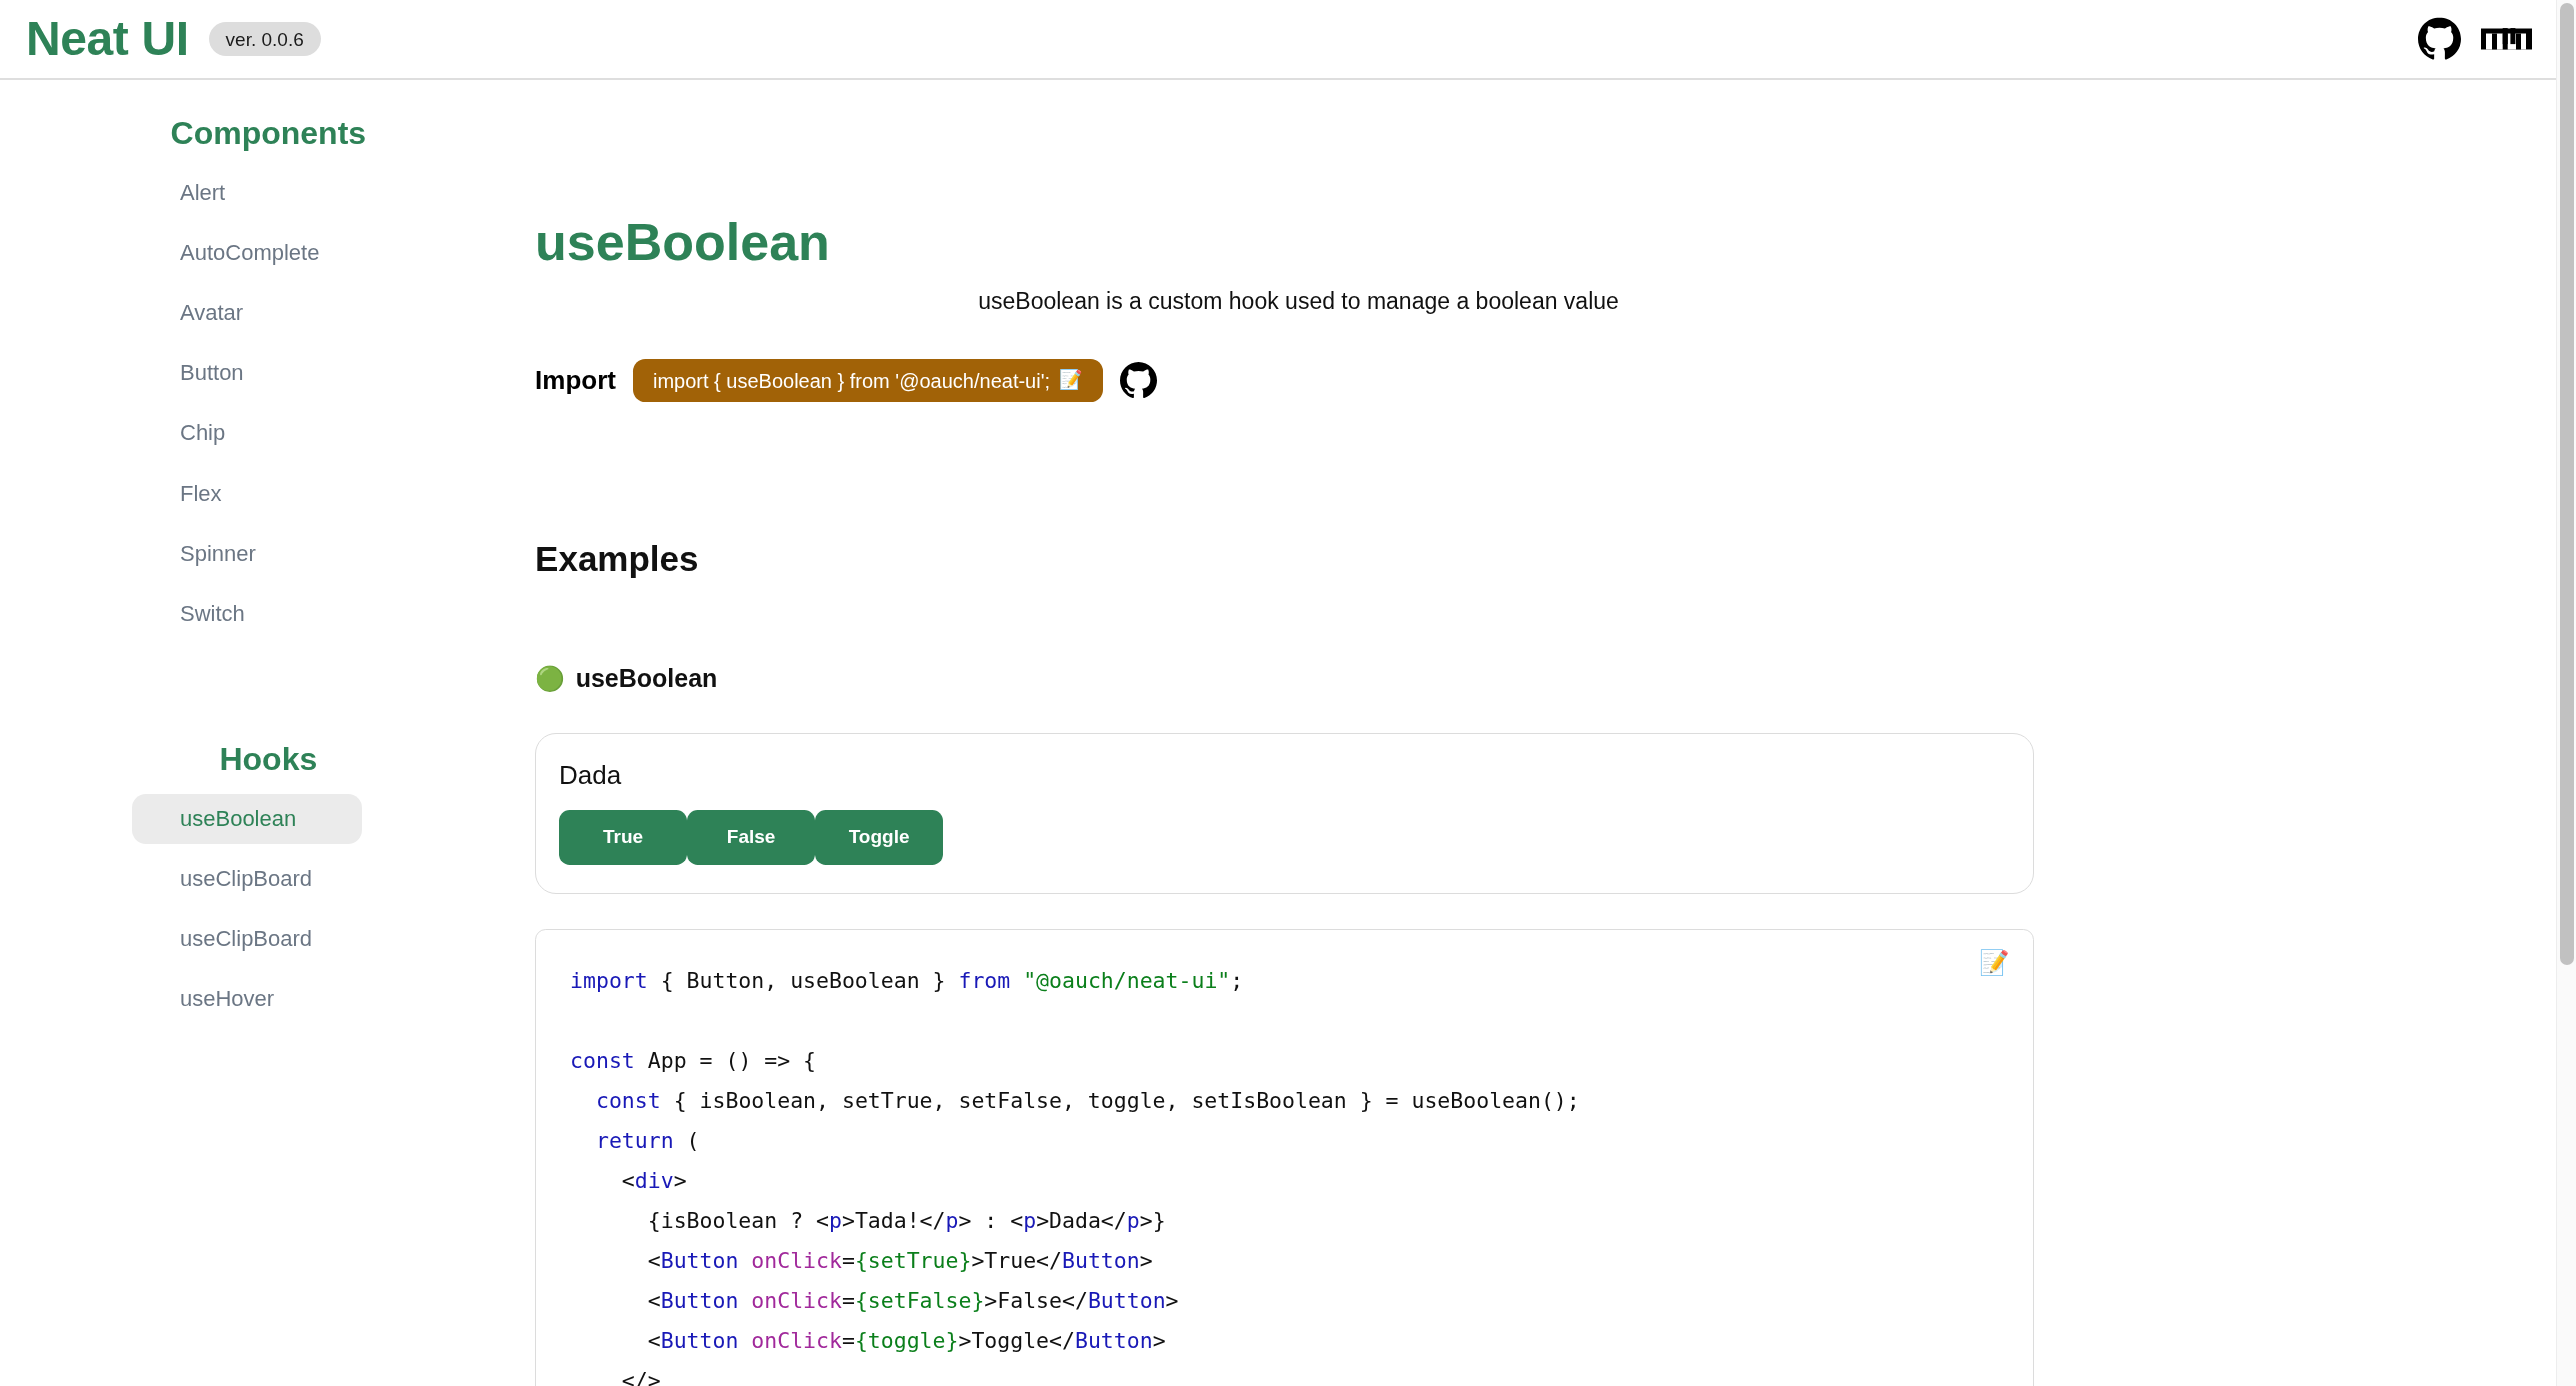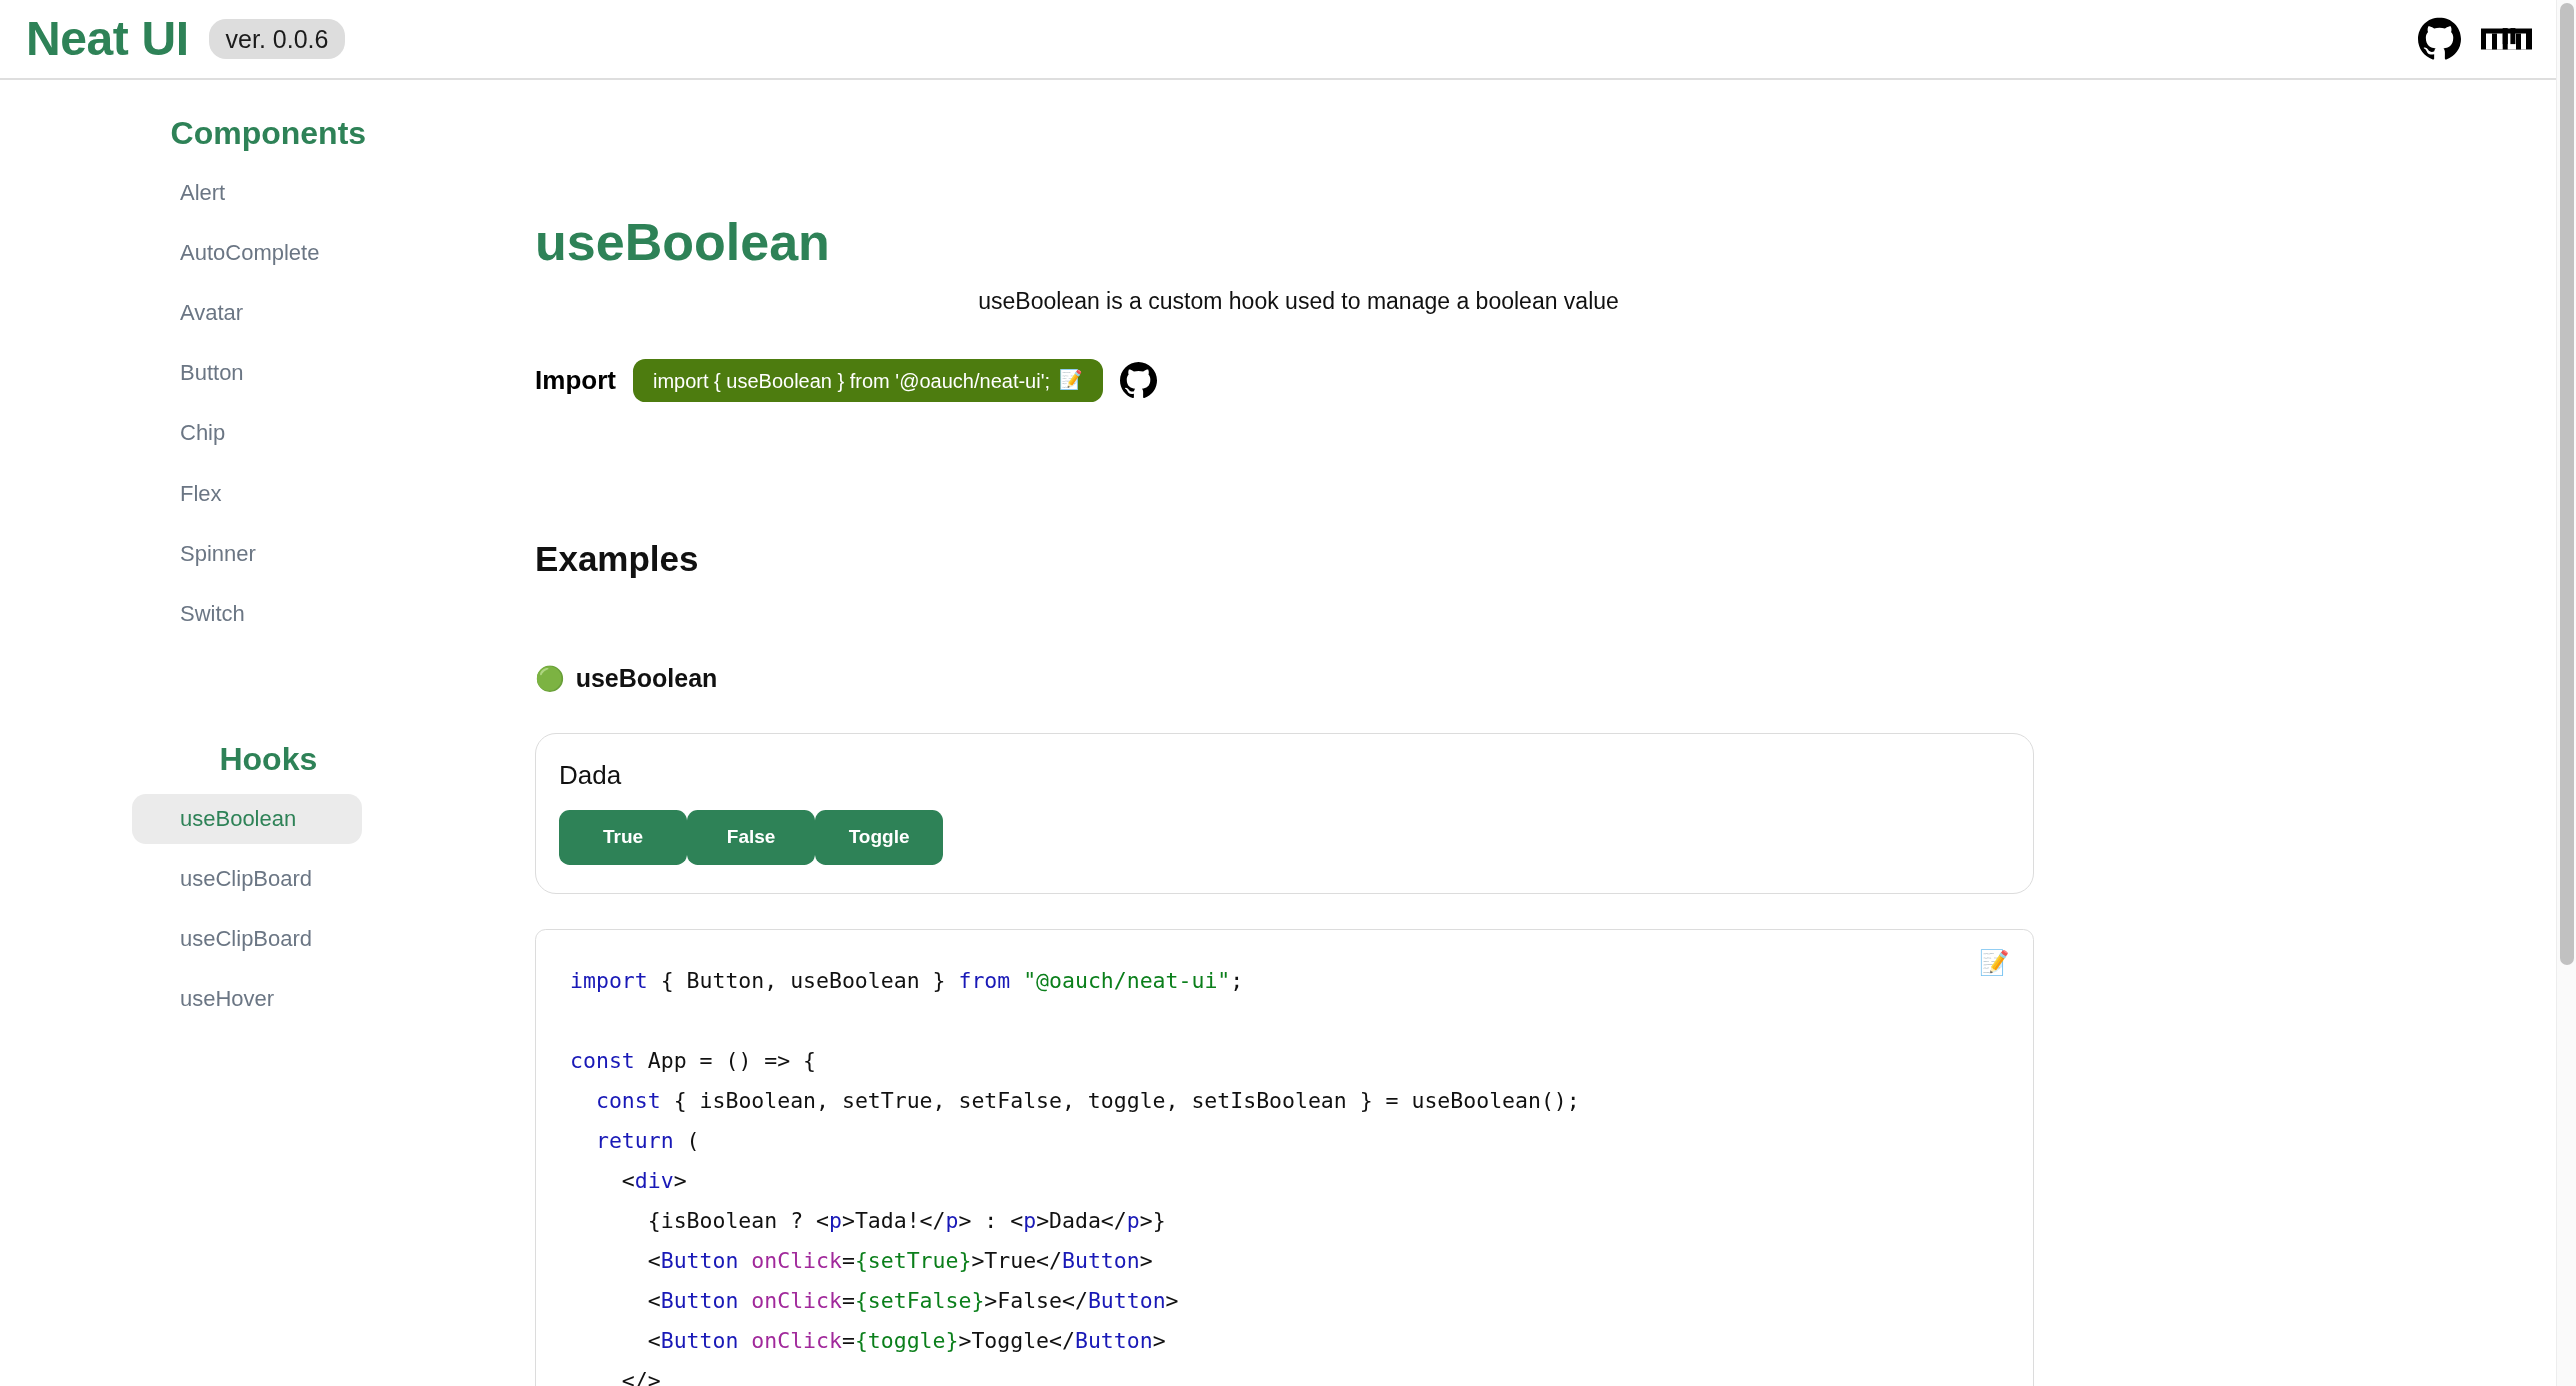--- a/index.html
+++ b/index.html
@@ -30,21 +30,21 @@
   .brand-title {
     font-size: 48px;
     font-weight: 700;
     color: #2e8257;
     letter-spacing: -0.4px;
     line-height: 1;
   }
   .version-badge {
     background: #dddddd;
     color: #1b1b1b;
-    font-size: 25px;
+    font-size: 19px;
     padding: 7.7px 17px;
     border-radius: 17px;
     line-height: 1;
     font-weight: 400;
   }
   .header-icons {
     position: absolute;
     right: 44px;
     top: 50%;
     transform: translateY(-50%);
@@ -142,21 +142,21 @@
     align-items: center;
     gap: 17px;
     margin-bottom: 138px;
   }
   .import-label {
     font-size: 26px;
     font-weight: 700;
     color: #000;
   }
   .import-pill {
-    background: #4d7c0f;
+    background: #a16207;
     color: #ffffff;
     border-radius: 12.3px;
     padding: 9.2px 20px;
     font-size: 20px;
     display: flex;
     align-items: center;
     gap: 9.2px;
     cursor: pointer;
     line-height: 1.2;
   }

